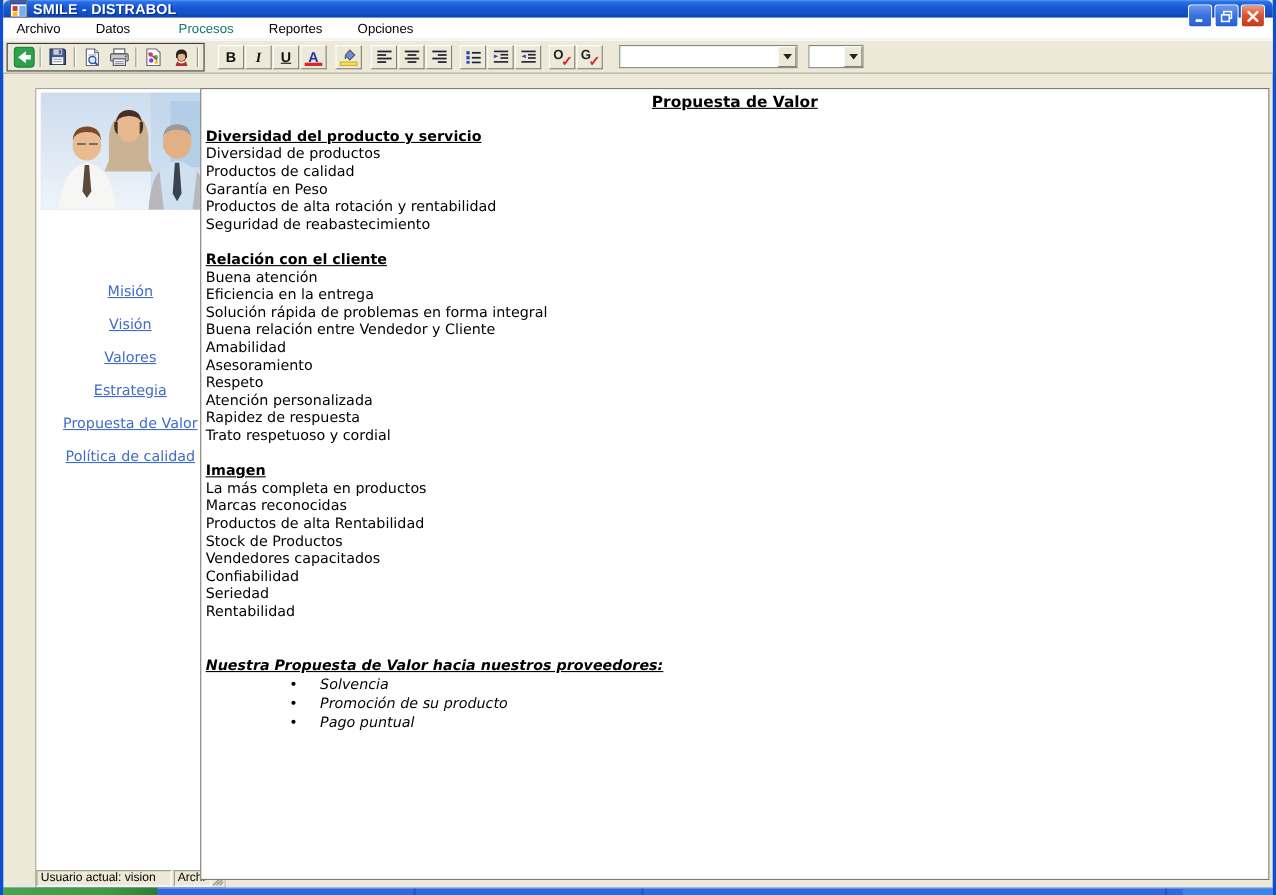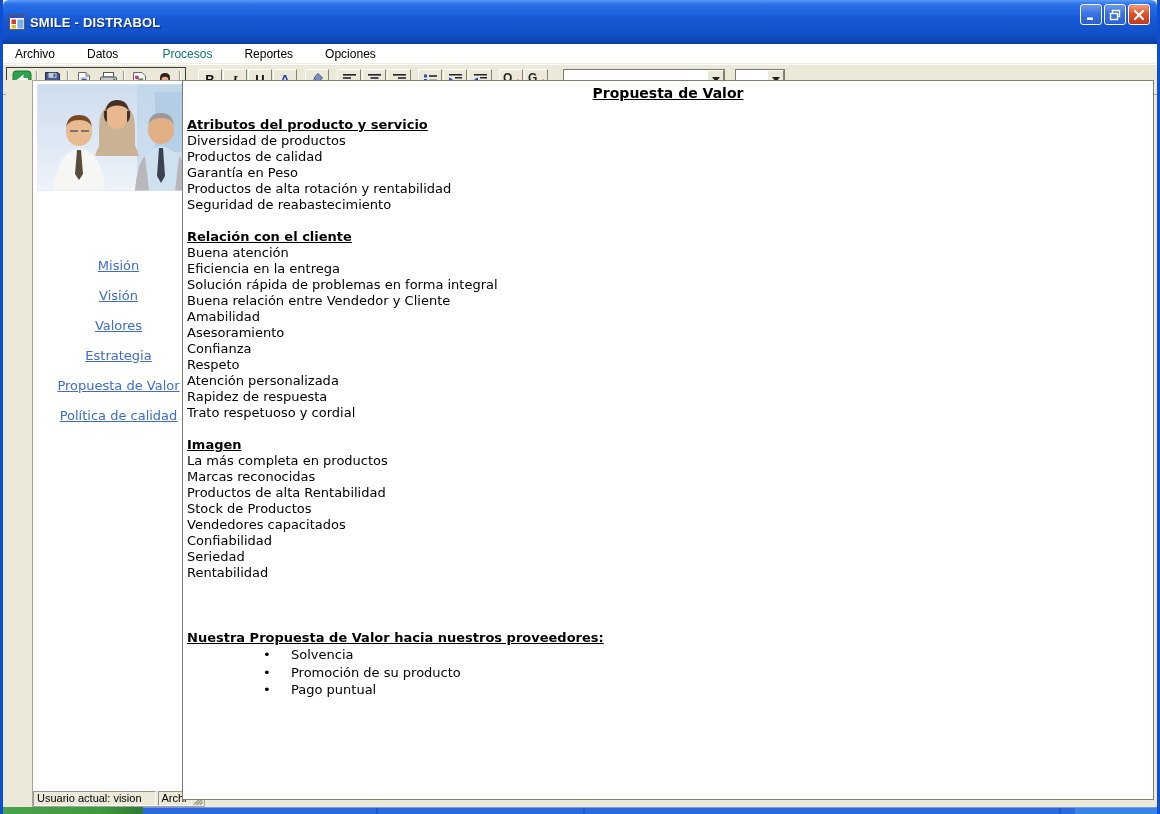--- a/index.html
+++ b/index.html
@@ -3,21 +3,21 @@
 <meta charset="utf-8">
 <style>
   * { margin:0; padding:0; box-sizing:border-box; }
   html,body { width:1160px; height:814px; overflow:hidden; }
   body { font-family:"Liberation Sans", sans-serif; background:#ece9d8; }
 
   .app { position:relative; width:1160px; height:814px; background:#ece9d8;
          border-left:3px solid #0d4fd0; border-right:3px solid #0d4fd0; }
 
   
-  .titlebar { height:44px; border-radius:6px 6px 0 0;
+  .titlebar { height:16px; border-radius:6px 6px 0 0;
     background:linear-gradient(180deg,#5a9cf7 0%,#2a6fe8 10%,#1658d5 45%,#1150c6 80%,#0c3fa8 100%);
     display:flex; align-items:center; padding:0 6px; position:relative; }
   .titlebar .app-icon { width:16px; height:16px; margin-right:5px; }
   .titlebar .title-text { color:#fff; font-weight:bold; font-size:13px;
     text-shadow:1px 1px 1px #0a2a7a; letter-spacing:0.2px; }
   .winbtns { position:absolute; right:7px; top:4px; display:flex; gap:2px; }
   .winbtn { width:22px; height:21px; border-radius:3px; border:1px solid #fff;
     display:flex; align-items:center; justify-content:center; cursor:default;
     background:linear-gradient(180deg,#6f9bef 0%,#3b73e2 45%,#2a60d4 100%);
     box-shadow:inset 0 0 1px #1a46a8; }
@@ -80,21 +80,21 @@
   .status-panel.p1 { width:124px; }
   .status-panel.p2 { width:35px; margin-left:2px; }
   .grip { width:12px; margin-left:auto; }
 
   .content { position:absolute; left:176px; top:0; right:0; bottom:7px; background:#fff;
     border:1px solid #7e7b6f; padding:3px 4px 0 4px; overflow:hidden;
     font-family:"DejaVu Sans", sans-serif; font-size:13px; color:#000; }
   .content-title { text-align:center; font-weight:bold; text-decoration:underline;
     font-size:14px; margin-top:1px; }
   .section { margin-top:16px; }
-  .section.extra-gap { margin-top:49px; }
+  .section.extra-gap { margin-top:33px;font-style:italic; }
   .section-heading { font-weight:bold; text-decoration:underline; line-height:16px; }
   .line { line-height:16px; white-space:nowrap; }
   .bullet-line { line-height:17.5px; padding-left:76px; white-space:nowrap; }
   .bullet-line .bullet { display:inline-block; width:28px; }
 
   
   .taskbar { position:absolute; left:0; right:0; bottom:0; height:7px; background:#2e69dd; }
   .taskbar .tb-top { position:absolute; top:0; left:0; right:0; height:1px; background:#6f9bef; }
   .tb-green { position:absolute; left:0; top:0; bottom:0; width:140px;
     background:linear-gradient(90deg,#4aa24f 0%,#3c9a40 70%,#2c7c33 100%); }
@@ -379,36 +379,35 @@
           <line x1="5" y1="13" x2="11" y2="7" stroke="#9a978a" stroke-width="1.4"></line>
           <line x1="8" y1="13" x2="11" y2="10" stroke="#9a978a" stroke-width="1.4"></line>
         </svg>
       </div>
     </div>
 
     <div class="content">
       <div class="content-title">Propuesta de Valor</div>
       <div>
           <div class="section">
-            <div class="section-heading">Atributos del producto y servicio</div>
+            <div class="section-heading">Diversidad del producto y servicio</div>
             <div class="line">Diversidad de productos</div>
             <div class="line">Productos de calidad</div>
             <div class="line">Garantía en Peso</div>
             <div class="line">Productos de alta rotación y rentabilidad</div>
             <div class="line">Seguridad de reabastecimiento</div>
           </div>
           <div class="section">
             <div class="section-heading">Relación con el cliente</div>
             <div class="line">Buena atención</div>
             <div class="line">Eficiencia en la entrega</div>
             <div class="line">Solución rápida de problemas en forma integral</div>
             <div class="line">Buena relación entre Vendedor y Cliente</div>
             <div class="line">Amabilidad</div>
             <div class="line">Asesoramiento</div>
-            <div class="line">Confianza</div>
             <div class="line">Respeto</div>
             <div class="line">Atención personalizada</div>
             <div class="line">Rapidez de respuesta</div>
             <div class="line">Trato respetuoso y cordial</div>
           </div>
           <div class="section">
             <div class="section-heading">Imagen</div>
             <div class="line">La más completa en productos</div>
             <div class="line">Marcas reconocidas</div>
             <div class="line">Productos de alta Rentabilidad</div>

